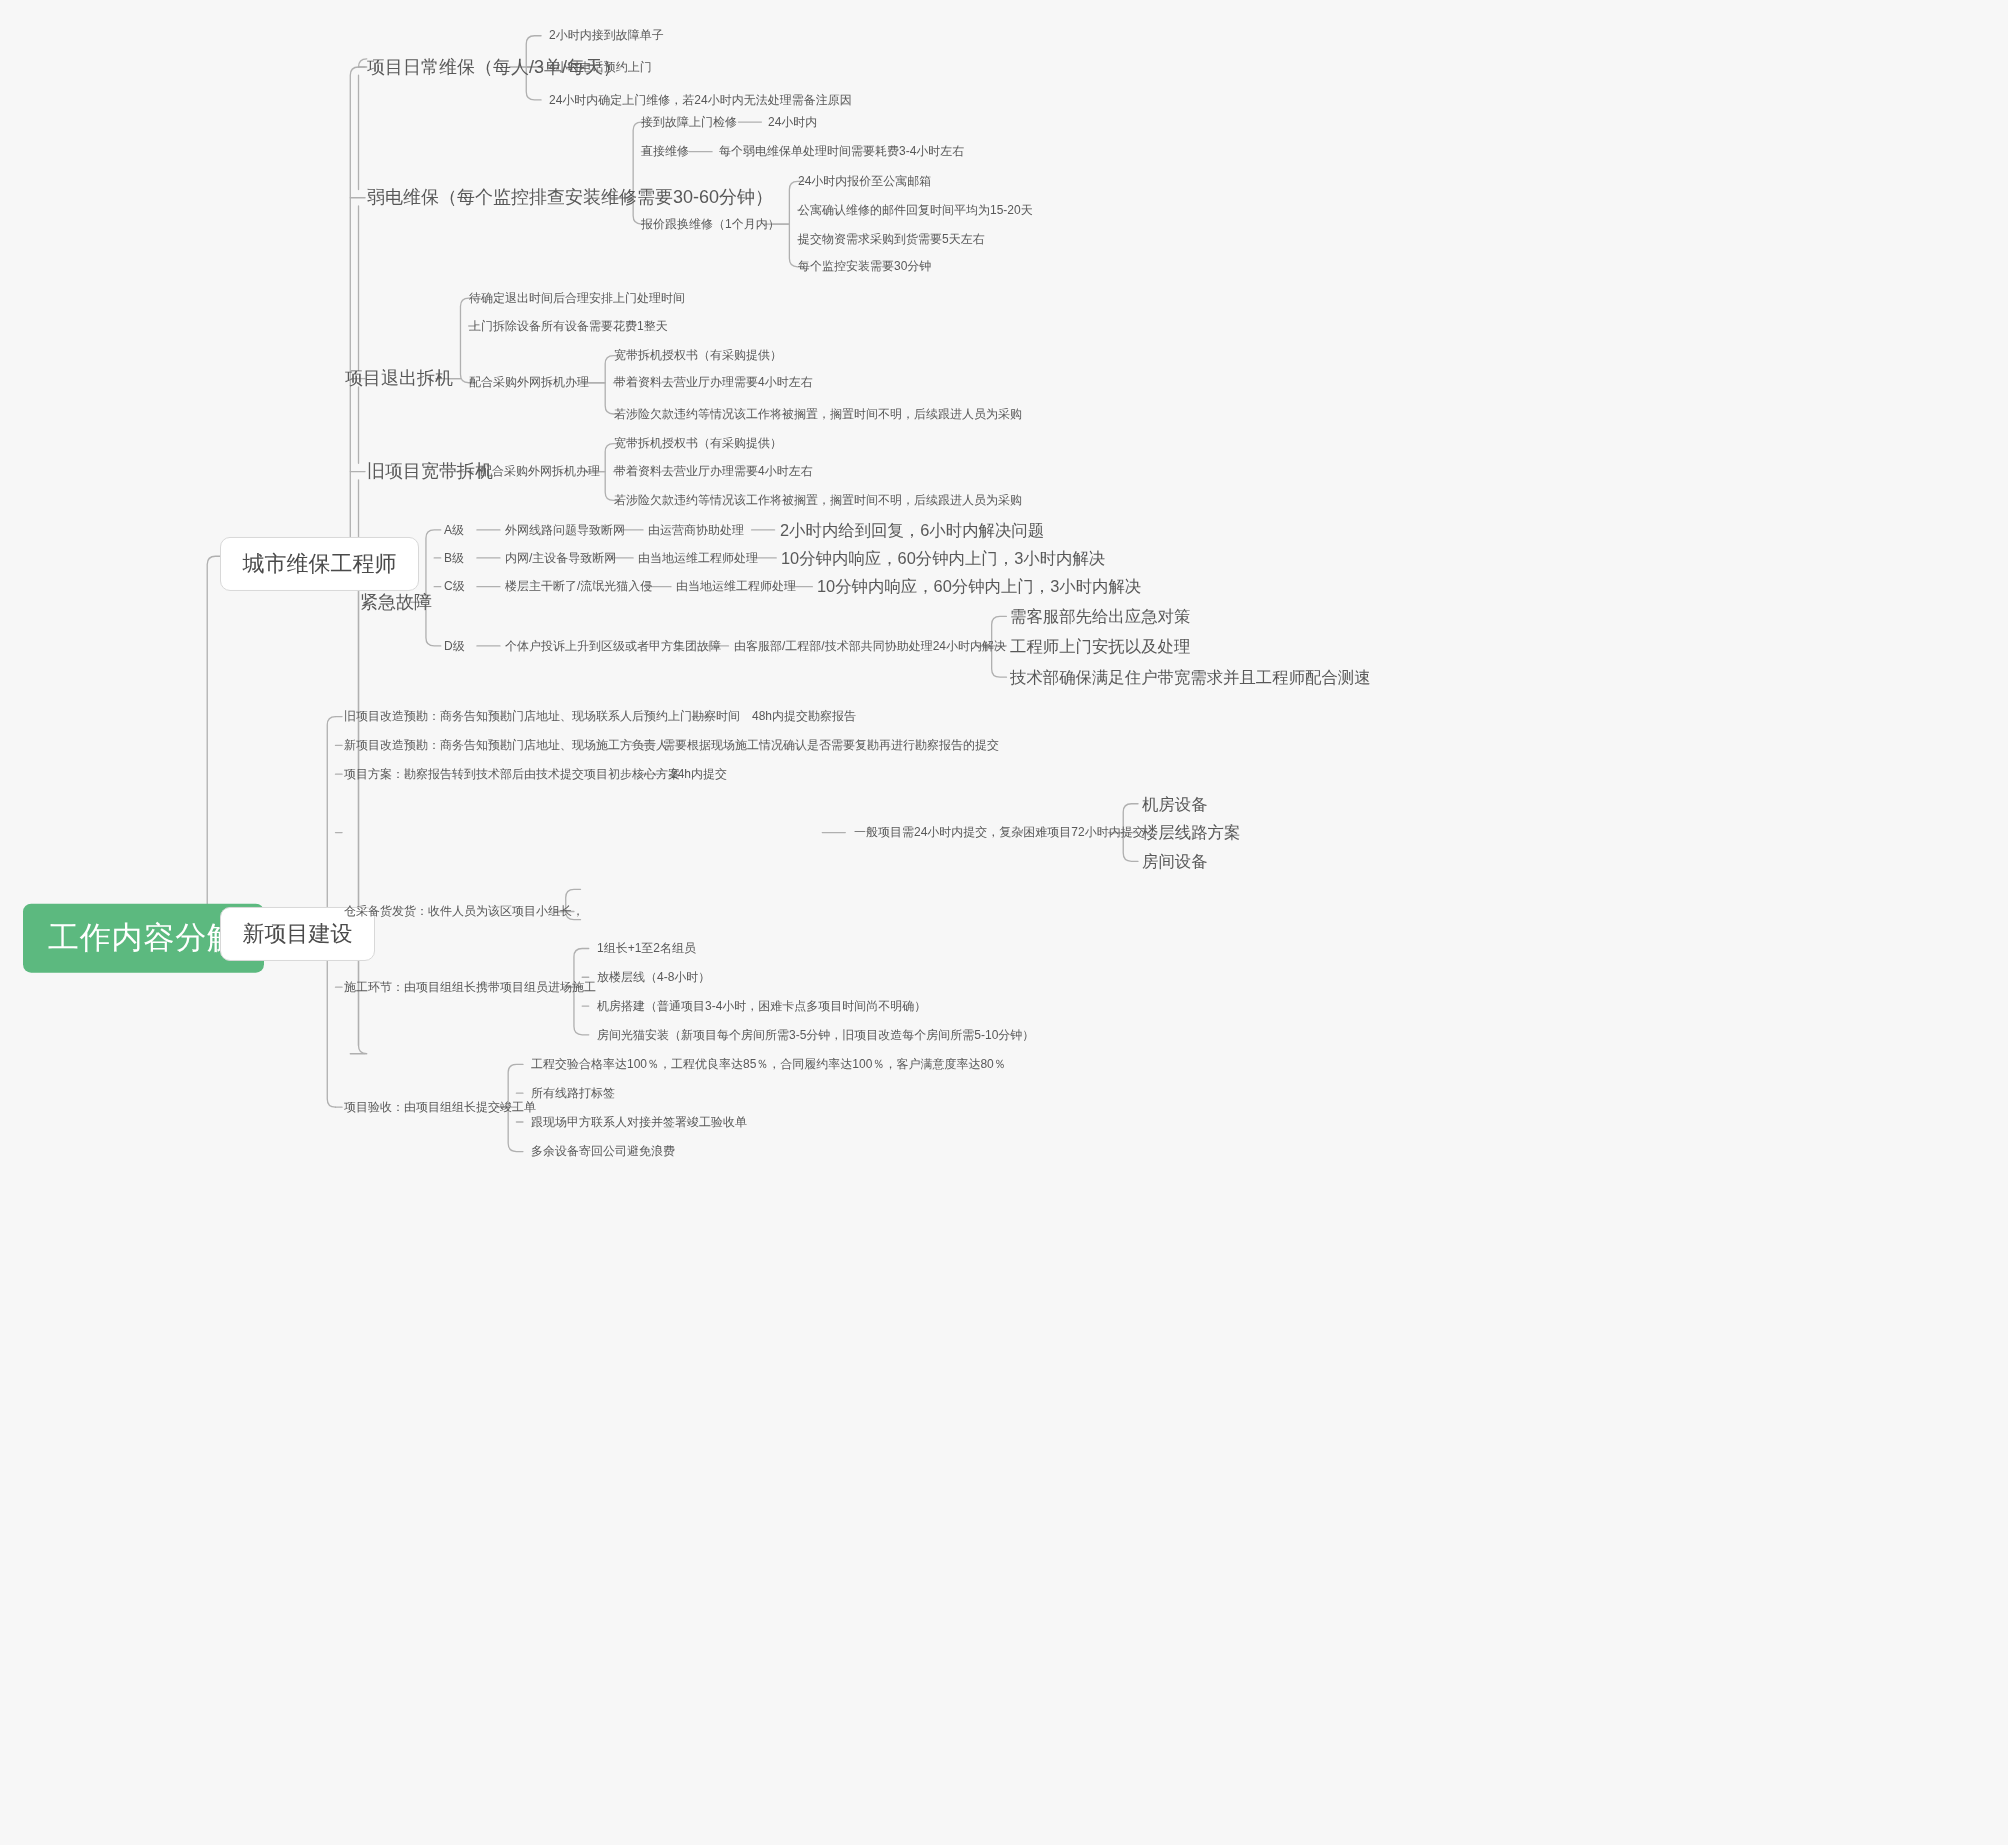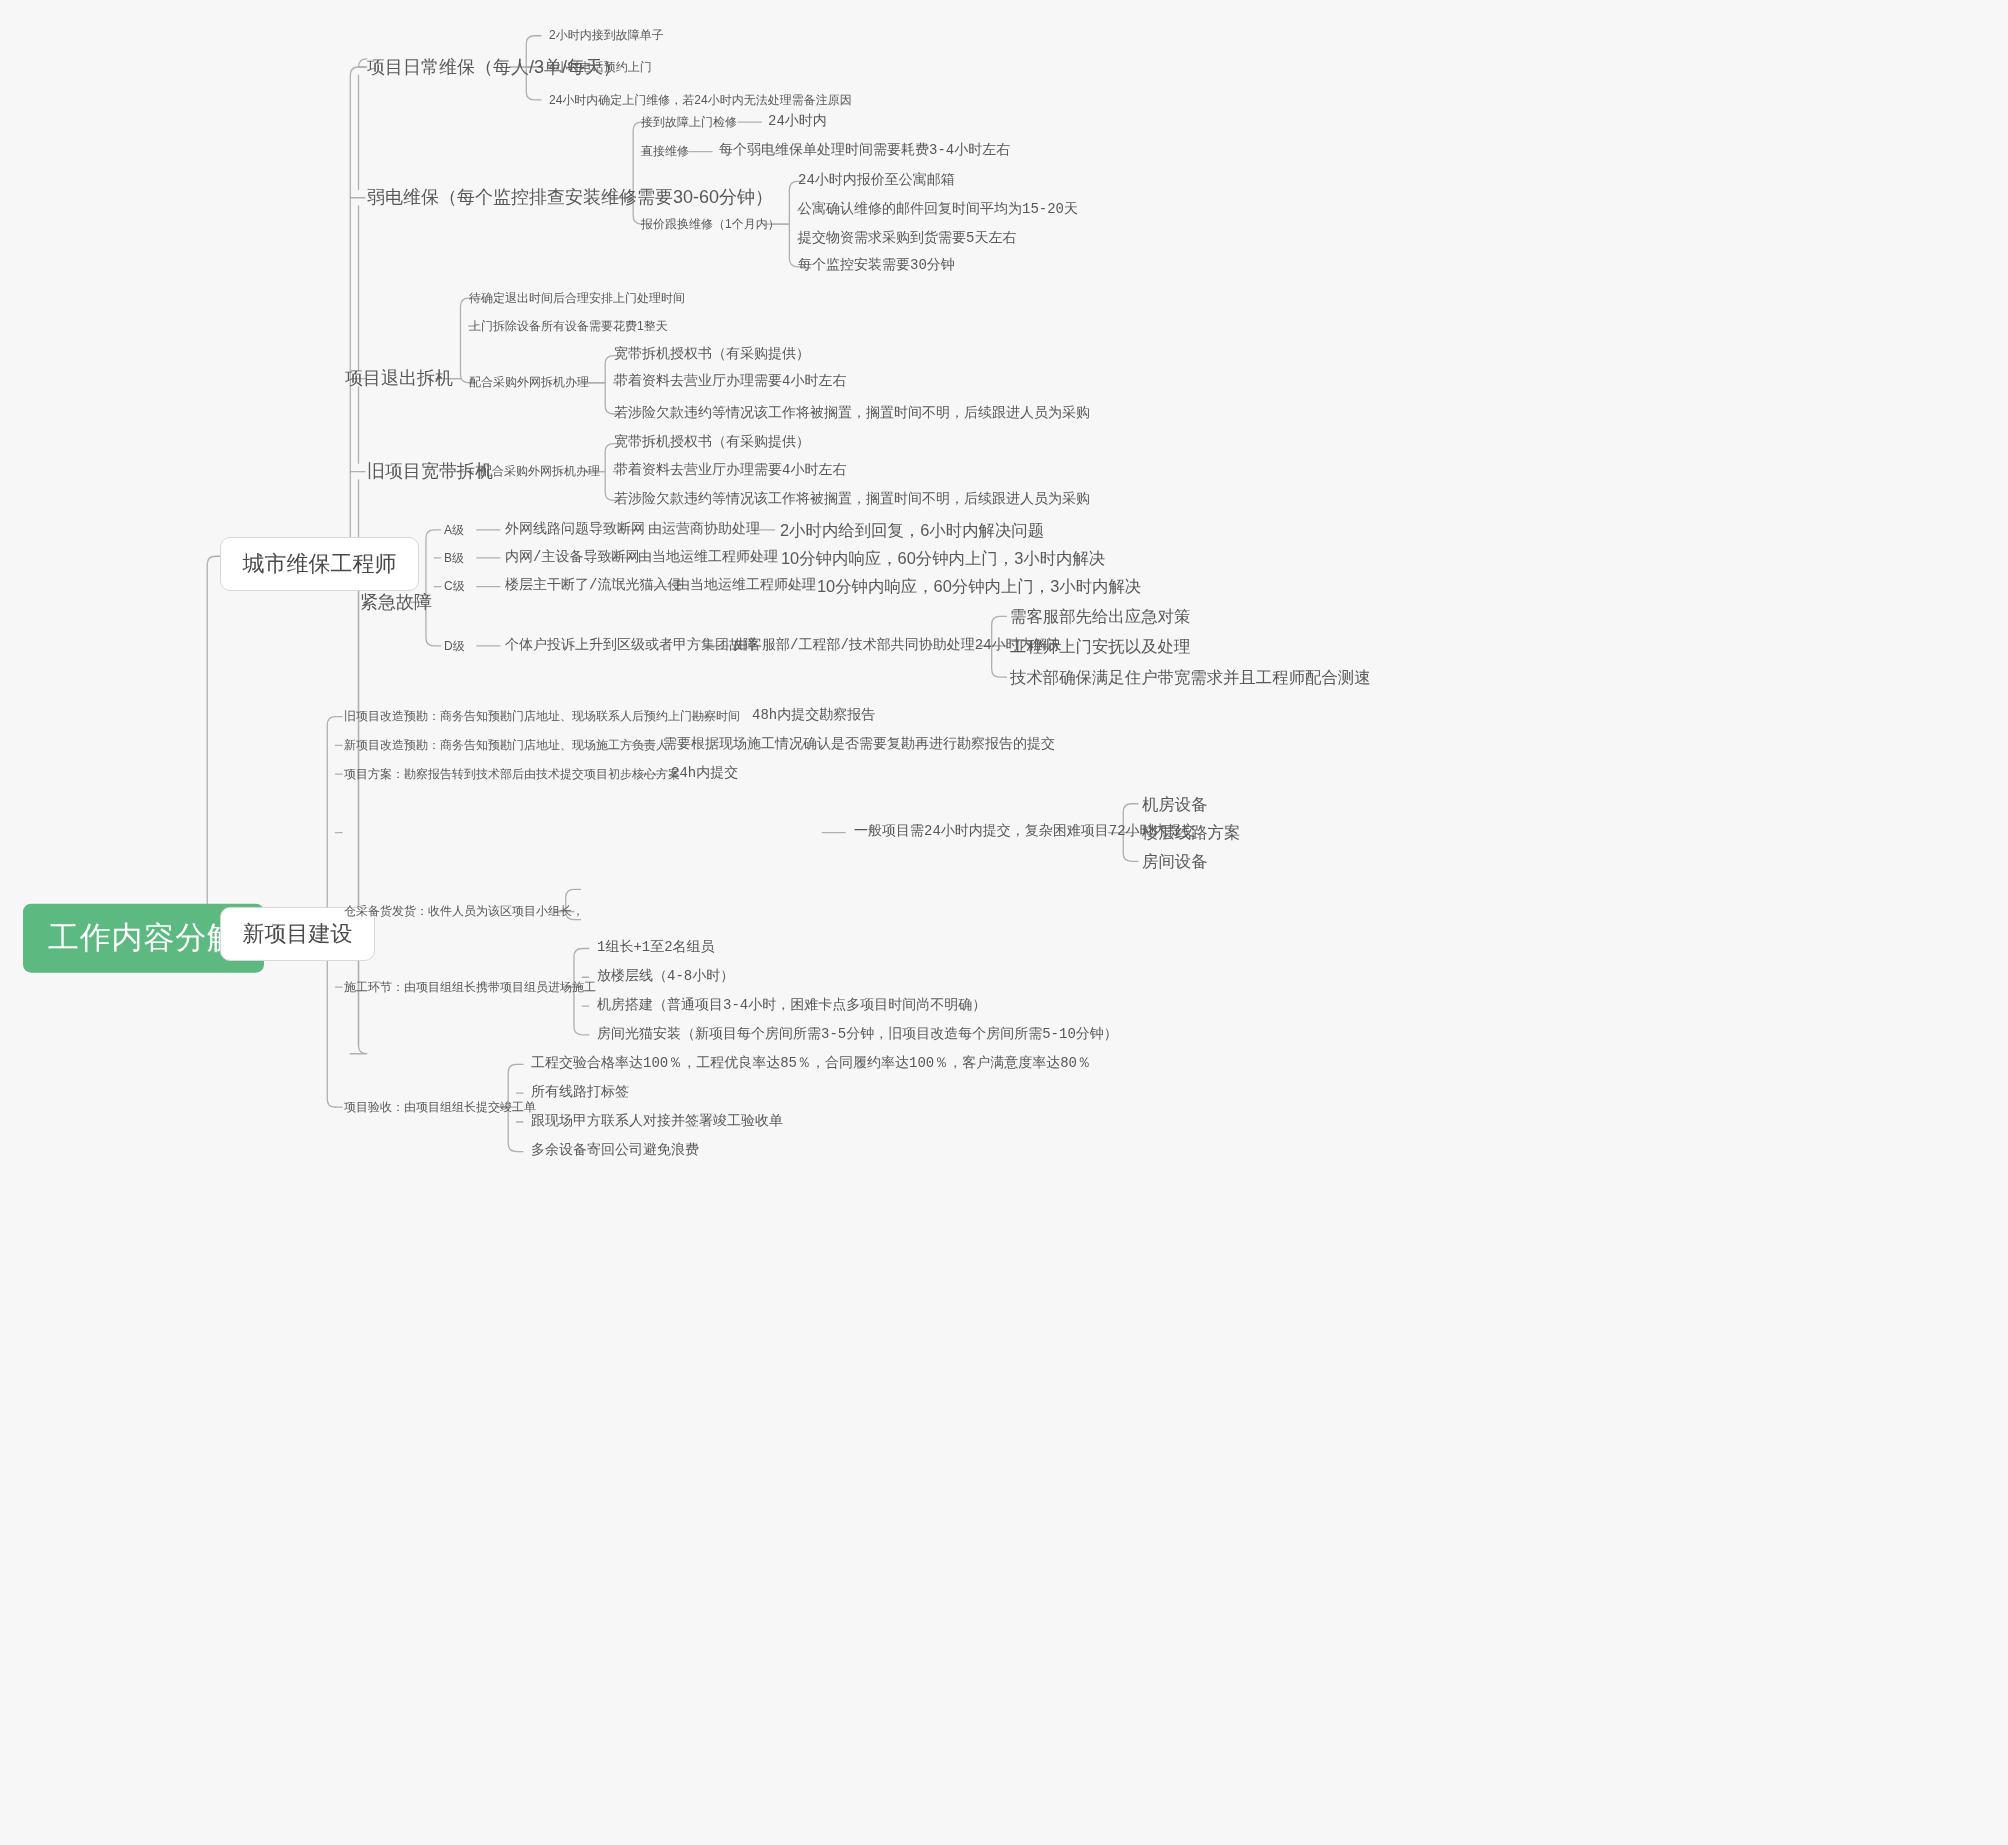--- a/index.html
+++ b/index.html
@@ -44,21 +44,21 @@
   .lvl-1 {
     background: #ffffff;
     border: 0.8px solid #d8d8d8;
     border-radius: 10px;
     font-size: 22px;
     padding: 12.3px 21.4px;
     color: #4a4a4a;
   }
   .lvl-2 { font-size: 18px; }
   .lvl-3 { font-size: 12px; }
-  .lvl-4 { font-size: 14px; font-family: Liberation Mono, monospace; }
+  .lvl-4 { font-size: 12px; }
   .lvl-5 { font-size: 16.4px; }
 </style>
 </head>
 <body>
 
 <div id="canvas">
 
   <svg id="links" xmlns="http://www.w3.org/2000/svg" viewBox="0 0 2442 2244" width="2008" height="1846">
     <g fill="none" stroke="#b0b0b0" stroke-width="1.6" stroke-linecap="round">
 

